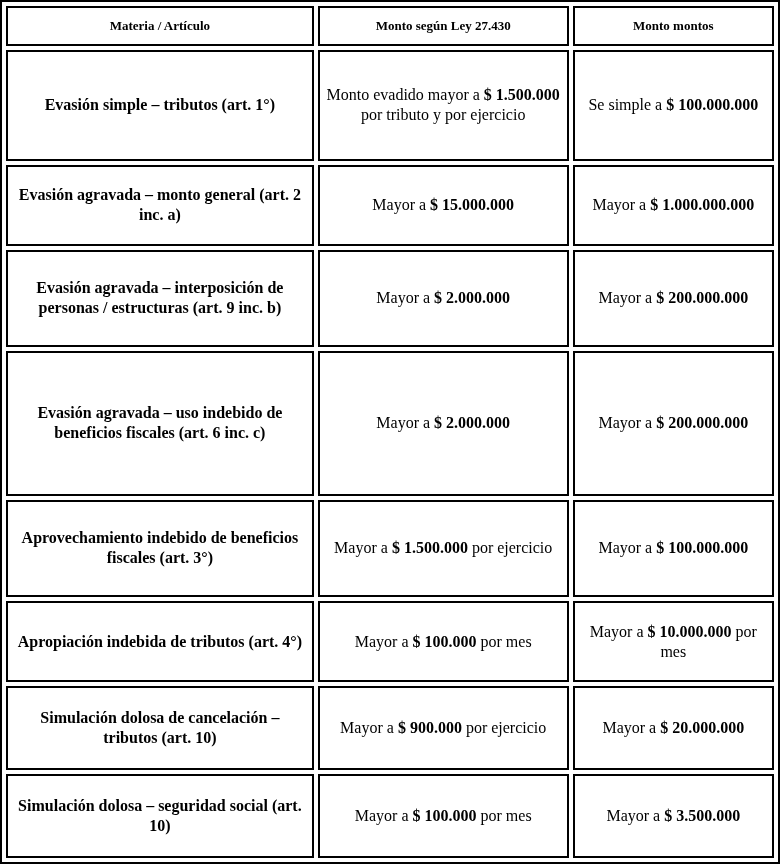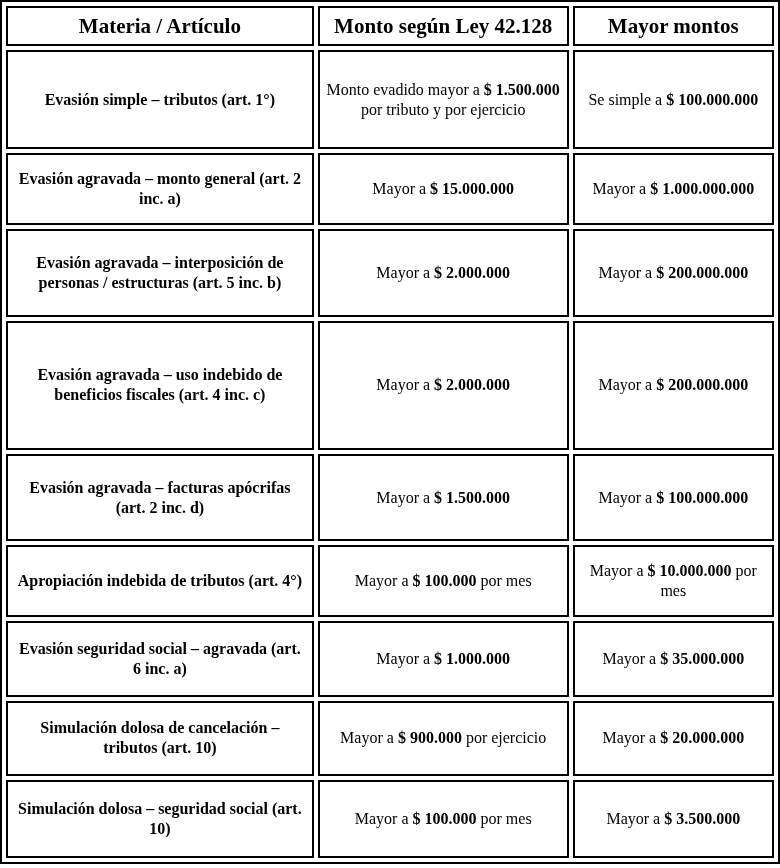--- a/index.html
+++ b/index.html
@@ -28,21 +28,21 @@
     border: 2px solid #000000;
     background: #ffffff;
     text-align: center;
     vertical-align: middle;
     padding: 2px 6px;
     font-size: 16px;
     line-height: 1.25;
     overflow: hidden;
   }
   th {
-    font-size: 21px;
+    font-size: 13px;
     font-weight: bold;
     height: 32px;
   }
   col.c1 { width: 40.5%; }
   col.c2 { width: 33%; }
   col.c3 { width: 26.5%; }
   td:first-child { font-weight: bold; }
   .amt { font-weight: bold; }
   
   tbody tr:nth-child(1)  td { height: 58px; }
@@ -65,68 +65,63 @@
 
 <table class="conv">
   <colgroup>
     <col class="c1">
       <col class="c2">
       <col class="c3">
   </colgroup>
   <thead>
     <tr>
       <th>Materia / Artículo</th>
-      <th>Monto según Ley 42.128</th>
-      <th>Mayor montos</th>
+      <th>Monto según Ley 27.430</th>
+      <th>Monto montos</th>
     </tr>
   </thead>
   <tbody>
   <tr>
     <td><span>Evasión simple – tributos (art. 1°)</span></td>
     <td><span>Monto evadido mayor a </span><span class="amt">$ 1.500.000</span><span> por tributo y por ejercicio</span></td>
     <td><span>Se simple a </span><span class="amt">$ 100.000.000</span><span></span></td>
   </tr>
 
   <tr>
     <td><span>Evasión agravada – monto general (art. 2 inc. a)</span></td>
     <td><span>Mayor a </span><span class="amt">$ 15.000.000</span><span></span></td>
     <td><span>Mayor a </span><span class="amt">$ 1.000.000.000</span><span></span></td>
   </tr>
 
   <tr>
-    <td><span>Evasión agravada – interposición de personas / estructuras (art. 5 inc. b)</span></td>
+    <td><span>Evasión agravada – interposición de personas / estructuras (art. 9 inc. b)</span></td>
     <td><span>Mayor a </span><span class="amt">$ 2.000.000</span><span></span></td>
     <td><span>Mayor a </span><span class="amt">$ 200.000.000</span><span></span></td>
   </tr>
 
   <tr>
-    <td><span>Evasión agravada – uso indebido de beneficios fiscales (art. 4 inc. c)</span></td>
+    <td><span>Evasión agravada – uso indebido de beneficios fiscales (art. 6 inc. c)</span></td>
     <td><span>Mayor a </span><span class="amt">$ 2.000.000</span><span></span></td>
     <td><span>Mayor a </span><span class="amt">$ 200.000.000</span><span></span></td>
   </tr>
 
+
   <tr>
-    <td><span>Evasión agravada – facturas apócrifas (art. 2 inc. d)</span></td>
-    <td><span>Mayor a </span><span class="amt">$ 1.500.000</span><span></span></td>
+    <td><span>Aprovechamiento indebido de beneficios fiscales (art. 3°)</span></td>
+    <td><span>Mayor a </span><span class="amt">$ 1.500.000</span><span> por ejercicio</span></td>
     <td><span>Mayor a </span><span class="amt">$ 100.000.000</span><span></span></td>
   </tr>
-
 
   <tr>
     <td><span>Apropiación indebida de tributos (art. 4°)</span></td>
     <td><span>Mayor a </span><span class="amt">$ 100.000</span><span> por mes</span></td>
     <td><span>Mayor a </span><span class="amt">$ 10.000.000</span><span> por mes</span></td>
   </tr>
 
 
-  <tr>
-    <td><span>Evasión seguridad social – agravada (art. 6 inc. a)</span></td>
-    <td><span>Mayor a </span><span class="amt">$ 1.000.000</span><span></span></td>
-    <td><span>Mayor a </span><span class="amt">$ 35.000.000</span><span></span></td>
-  </tr>
 
 
 
 
   <tr>
     <td><span>Simulación dolosa de cancelación – tributos (art. 10)</span></td>
     <td><span>Mayor a </span><span class="amt">$ 900.000</span><span> por ejercicio</span></td>
     <td><span>Mayor a </span><span class="amt">$ 20.000.000</span><span></span></td>
   </tr>
 

